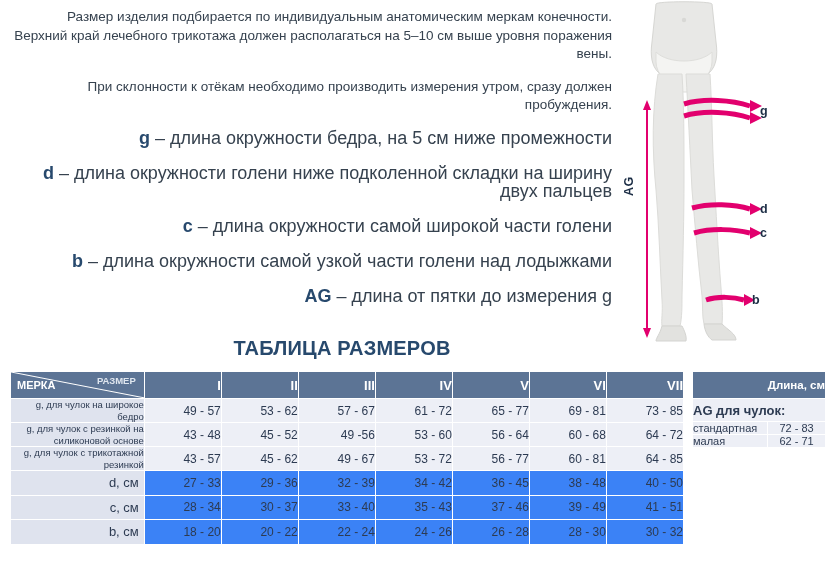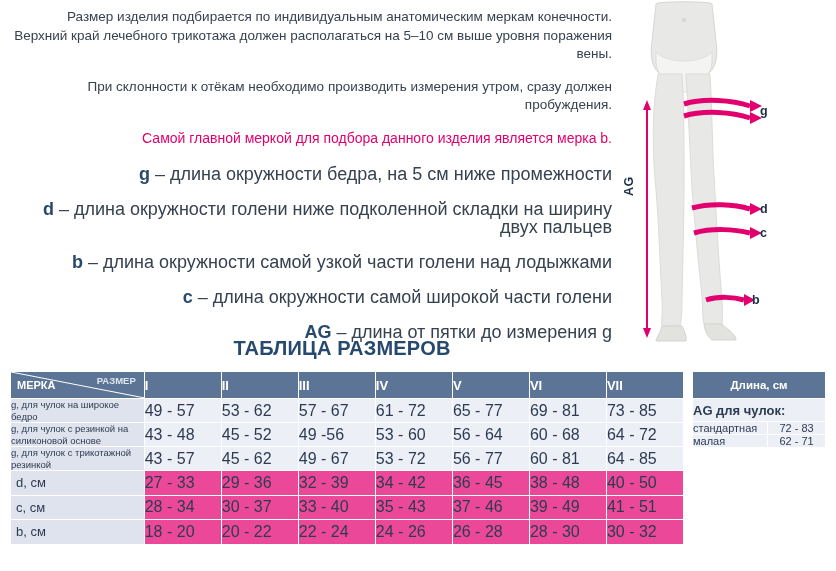--- a/index.html
+++ b/index.html
@@ -97,21 +97,21 @@
     position: absolute;
     left: 10px;
     top: 371px;
     border-collapse: collapse;
     width: 674px;
     font-size: 11.5px;
   }
   .main-table th, .main-table td {
     border: 1px solid #ffffff;
     padding: 0;
-    text-align: left;
+    text-align: right;
     vertical-align: middle;
   }
   .hdr-cell {
     background: #5c7495;
     color: #ffffff;
     font-weight: bold;
     font-size: 13px;
     height: 26px;
   }
   .hdr-left {
@@ -150,26 +150,26 @@
     padding: 3px 5px;
     text-align: center;
   }
   .row-label.big {
     font-size: 13px;
     padding: 6px 5px;
   }
   .val {
     background: #edeff6;
     color: #2d3b52;
-    font-size: 16px;
+    font-size: 12px;
     height: 23px;
     width: 77px;
   }
   .val.alt {
-    background: #ec4899;
+    background: #3b82f6;
     margin-top: 44px;
   }
 
   
   .side-table {
     position: absolute;
     left: 692px;
     top: 371px;
     border-collapse: collapse;
     width: 134px;
@@ -178,21 +178,21 @@
   .side-table td, .side-table th {
     border: 1px solid #ffffff;
     padding: 0;
     vertical-align: middle;
   }
   .side-hdr {
     background: #5c7495;
     color: #ffffff;
     font-size: 11.5px;
     font-weight: bold;
-    text-align: center;
+    text-align: right;
     padding: 6px 0 6px 7px;
     height: 26px;
   }
   .side-sub {
     background: #edeff6;
     color: #2d3b52;
     font-size: 13px;
     font-weight: bold;
     text-align: left;
     padding: 6px 0 6px 7px;
@@ -216,34 +216,33 @@
   }
 </style>
 </head>
 <body>
 
 <div class="page">
 
   <div class="text-col">
     <p class="para">Размер изделия подбирается по индивидуальным анатомическим меркам конечности. Верхний край лечебного трикотажа должен располагаться на 5–10 см выше уровня поражения вены.</p>
     <p class="para">При склонности к отёкам необходимо производить измерения утром, сразу должен пробуждения.</p>
-    <p class="para highlight">Самой главной меркой для подбора данного изделия является мерка b.</p>
 
     <div class="defs">
       <div class="def-row">
         <span class="def-key">g</span><span> – длина окружности бедра, на 5 см ниже промежности</span>
       </div>
       <div class="def-row">
         <span class="def-key">d</span><span> – длина окружности голени ниже подколенной складки на ширину двух пальцев</span>
       </div>
       <div class="def-row">
-        <span class="def-key">b</span><span> – длина окружности самой узкой части голени над лодыжками</span>
+        <span class="def-key">c</span><span> – длина окружности самой широкой части голени</span>
       </div>
       <div class="def-row">
-        <span class="def-key">c</span><span> – длина окружности самой широкой части голени</span>
+        <span class="def-key">b</span><span> – длина окружности самой узкой части голени над лодыжками</span>
       </div>
       <div class="def-row">
         <span class="def-key">AG</span><span> – длина от пятки до измерения g</span>
       </div>
     </div>
   </div>
 
   <div class="figure">
     <svg width="224" height="345" viewBox="0 0 224 345">
 

